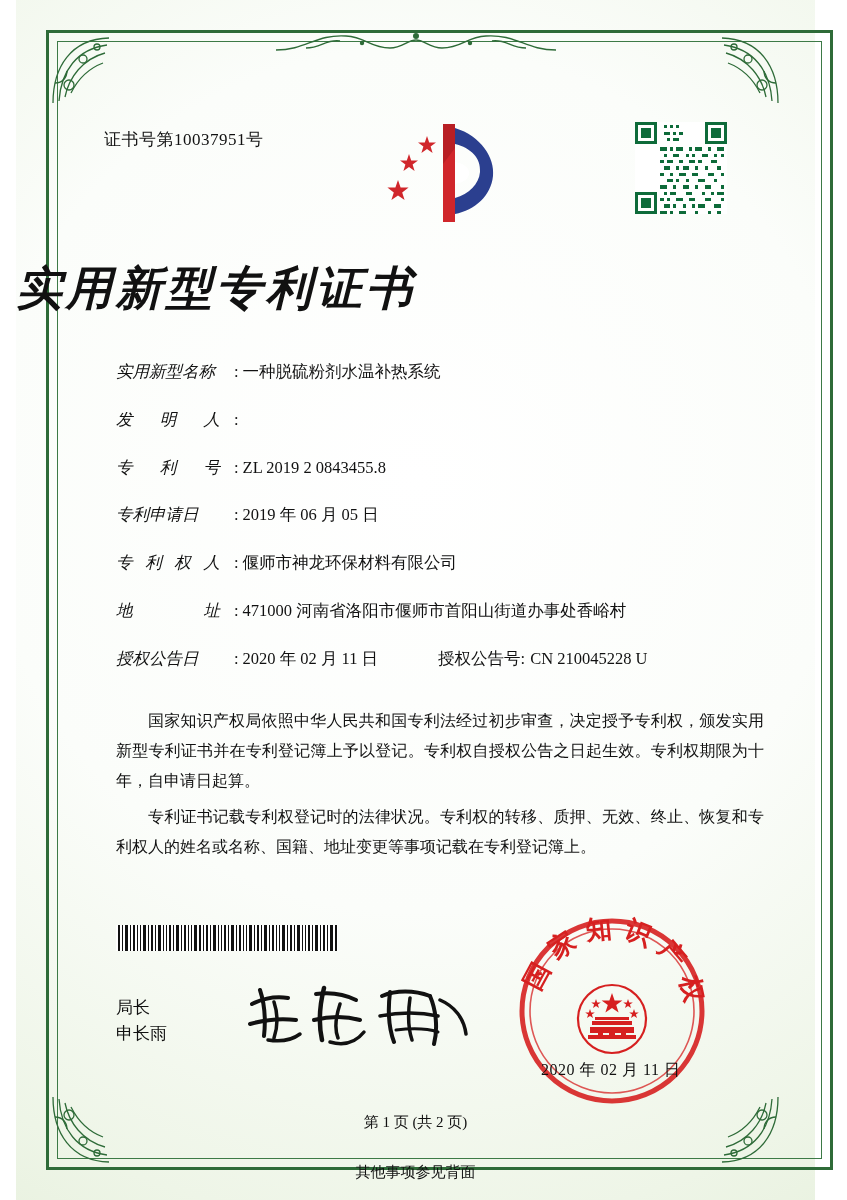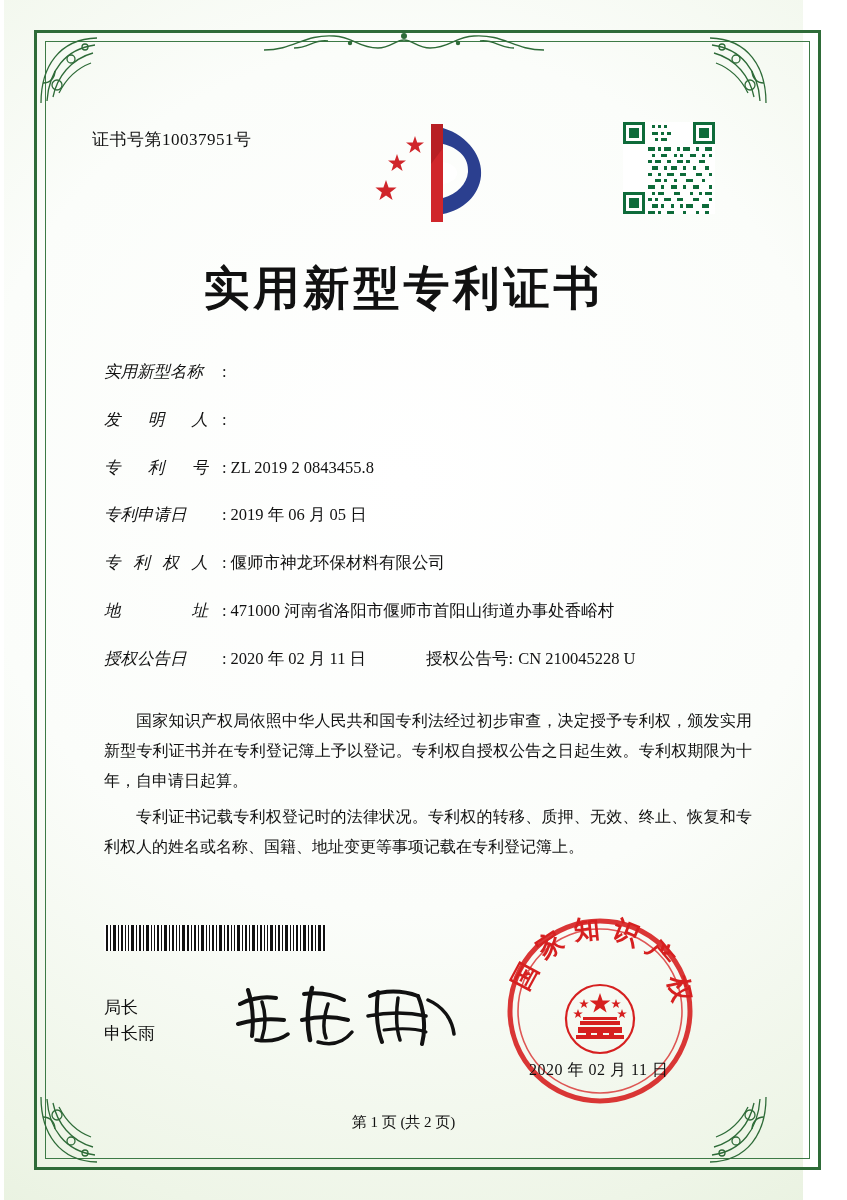--- a/index.html
+++ b/index.html
@@ -12,21 +12,21 @@
     height: 1200px;
     font-family: "Liberation Serif", "DejaVu Serif", serif;
     color: #1a1a1a;
     position: relative;
     overflow: hidden;
   }
 
   
   .certificate {
     position: absolute;
-    left: 4px; top: 0;
+    left: 16px; top: 0;
     width: 799px;
     height: 1200px;
     background:
       radial-gradient(ellipse 120% 80% at 50% 40%, #ffffff 0%, #fbfdfa 45%, #eef5e7 78%, #e3eed8 100%);
   }
 
   
   .frame-outer {
     position: absolute;
     left: 30px; top: 30px;
@@ -86,26 +86,27 @@
     right: 88px; top: 122px;
     width: 92px; height: 92px;
   }
   .qr svg { display: block; width: 100%; height: 100%; }
 
   
   .title {
     position: absolute;
     left: 0; right: 0;
     top: 258px;
-    text-align: center;
+    text-align: left;
     font-size: 46px;
     font-weight: bold;
     letter-spacing: 4px;
     color: #111;
     font-family: "DejaVu Serif", "Liberation Serif", serif;
+    font-style: italic;
   }
 
   
   .fields {
     position: absolute;
     left: 100px;
     top: 360px;
     width: 650px;
     font-size: 16.5px;
     color: #111;
@@ -411,20 +412,21 @@
     </svg>
   </div>
 
   <div class="title">实用新型专利证书</div>
 
   <div class="fields">
 
     <div class="field-row">
       <span class="field-label">实用新型名称</span>
       <span class="field-colon">:</span>
+      <span class="field-value">一种脱硫粉剂水温补热系统</span>
     </div>
 
     <div class="field-row">
       <span class="field-label spread">发明人</span>
       <span class="field-colon">:</span>
     </div>
 
     <div class="field-row">
       <span class="field-label spread">专利号</span>
       <span class="field-colon">:</span>
@@ -590,14 +592,15 @@
           <rect x="-3" y="10" width="6" height="8"></rect>
           <rect x="9" y="10" width="5" height="8"></rect>
         </g>
       </g>
     </svg>
   </div>
 
   <div class="seal-date">2020 年 02 月 11 日</div>
 
   <div class="page-num">第 1 页 (共 2 页)</div>
+  <div class="footnote">其他事项参见背面</div>
 
 </div>
 
 </body></html>

